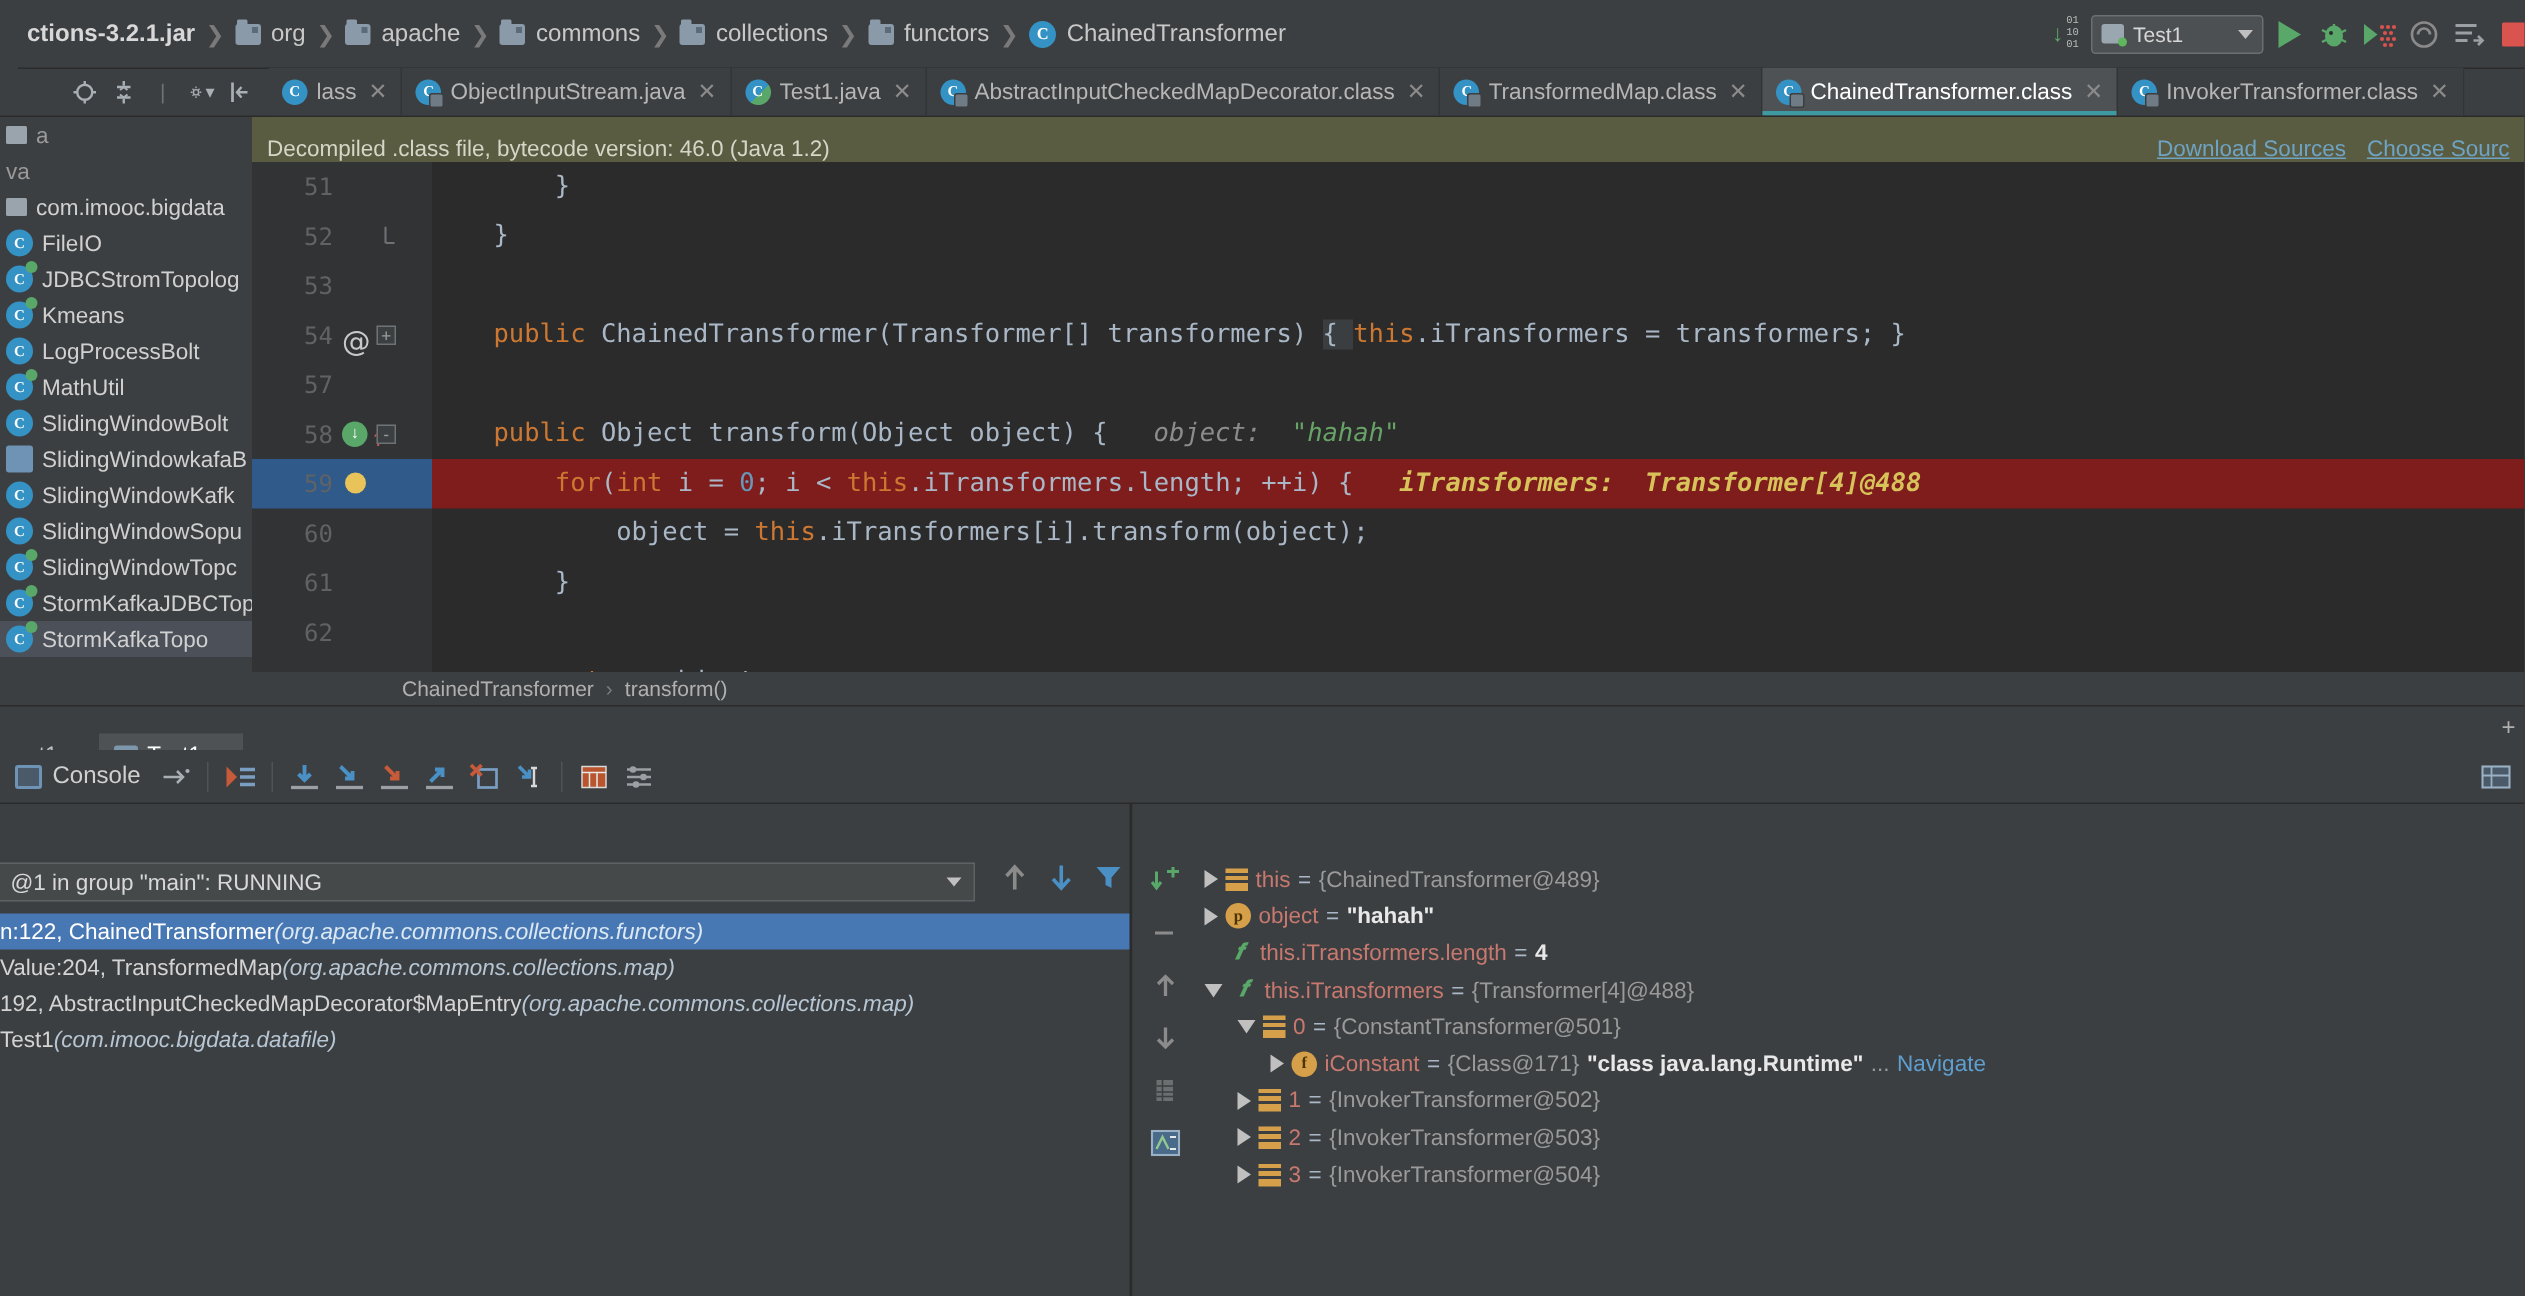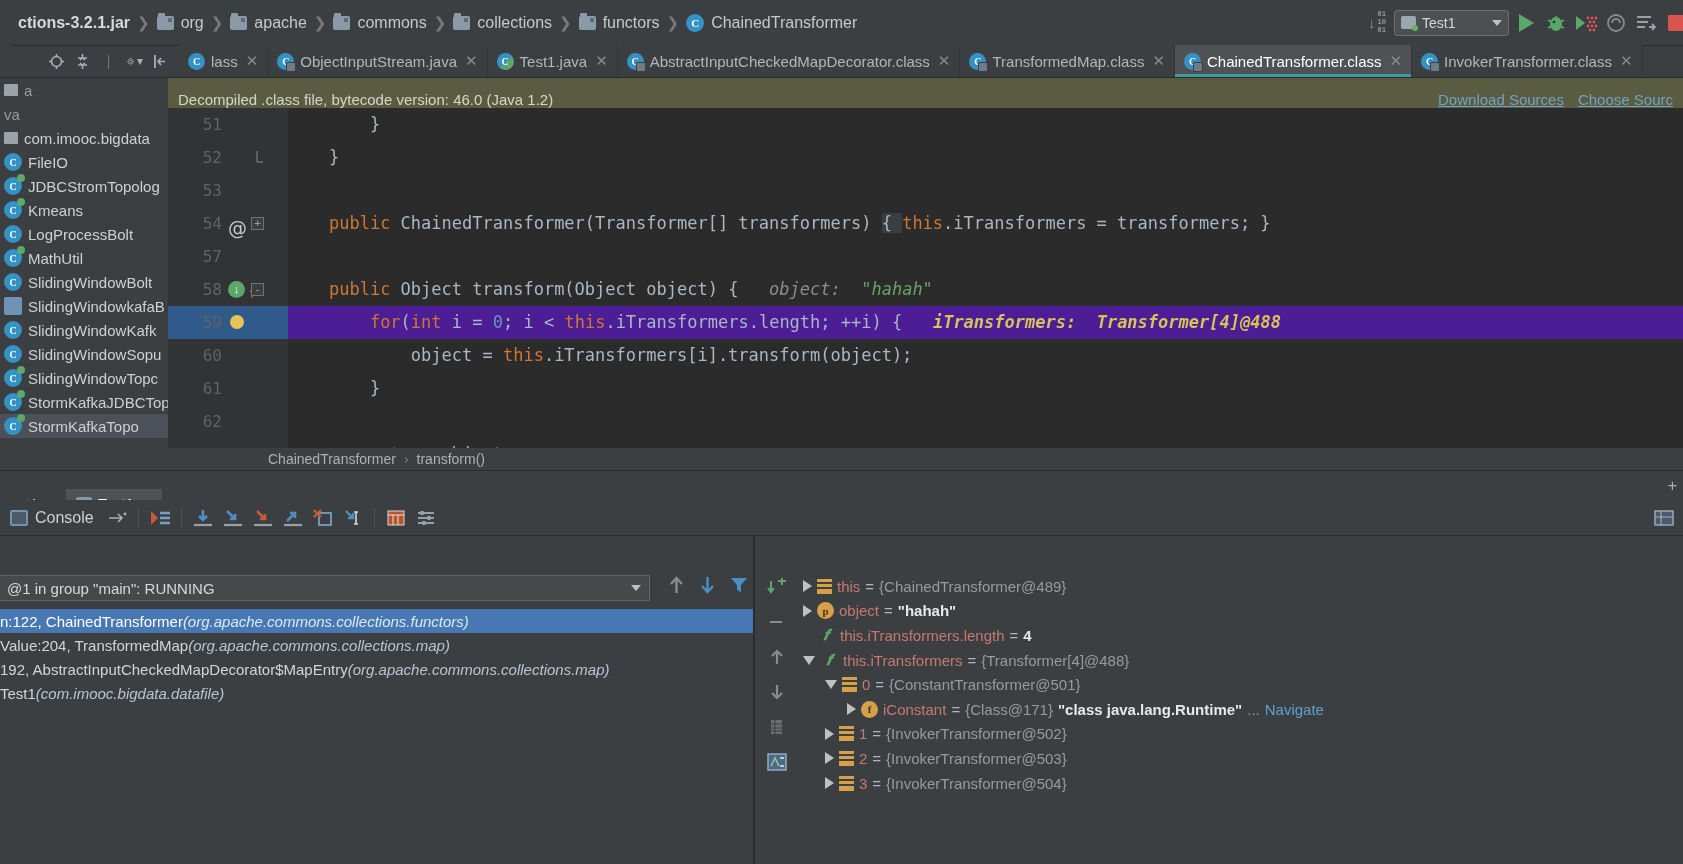--- a/index.html
+++ b/index.html
@@ -110,21 +110,21 @@
     position: absolute; left: 168px; top: 108px; width: 1515px; height: 340px;
     background: #2b2b2b; overflow: hidden;
     font-family: "DejaVu Sans Mono", monospace; font-size: 17px;
   }
   .gutter {
     position: absolute; left: 0; top: 0; width: 120px; height: 340px;
     background: #313335;
   }
   .code-area { position: absolute; left: 120px; top: 0; right: 0; height: 340px; }
   .line { position: relative; height: 33px; line-height: 33px; white-space: pre; }
-  .line.hl { background: #4c1d95; }
+  .line.hl { background: #7f1d1d; }
   .lnum {
     position: absolute; left: 0; width: 54px; text-align: right;
     color: #606366; font-size: 16px; font-family: "DejaVu Sans Mono", monospace;
   }
   .gut-row { position: relative; height: 33px; line-height: 33px; }
   .gut-row.hl { background: #2f5a8a; }
   .fold {
     position: absolute; left: 83px; top: 10px; width: 13px; height: 13px;
     border: 1px solid #6e7274; color: #9a9a9a; font-size: 11px; line-height: 11px;
     text-align: center; background: #3c3f41;

